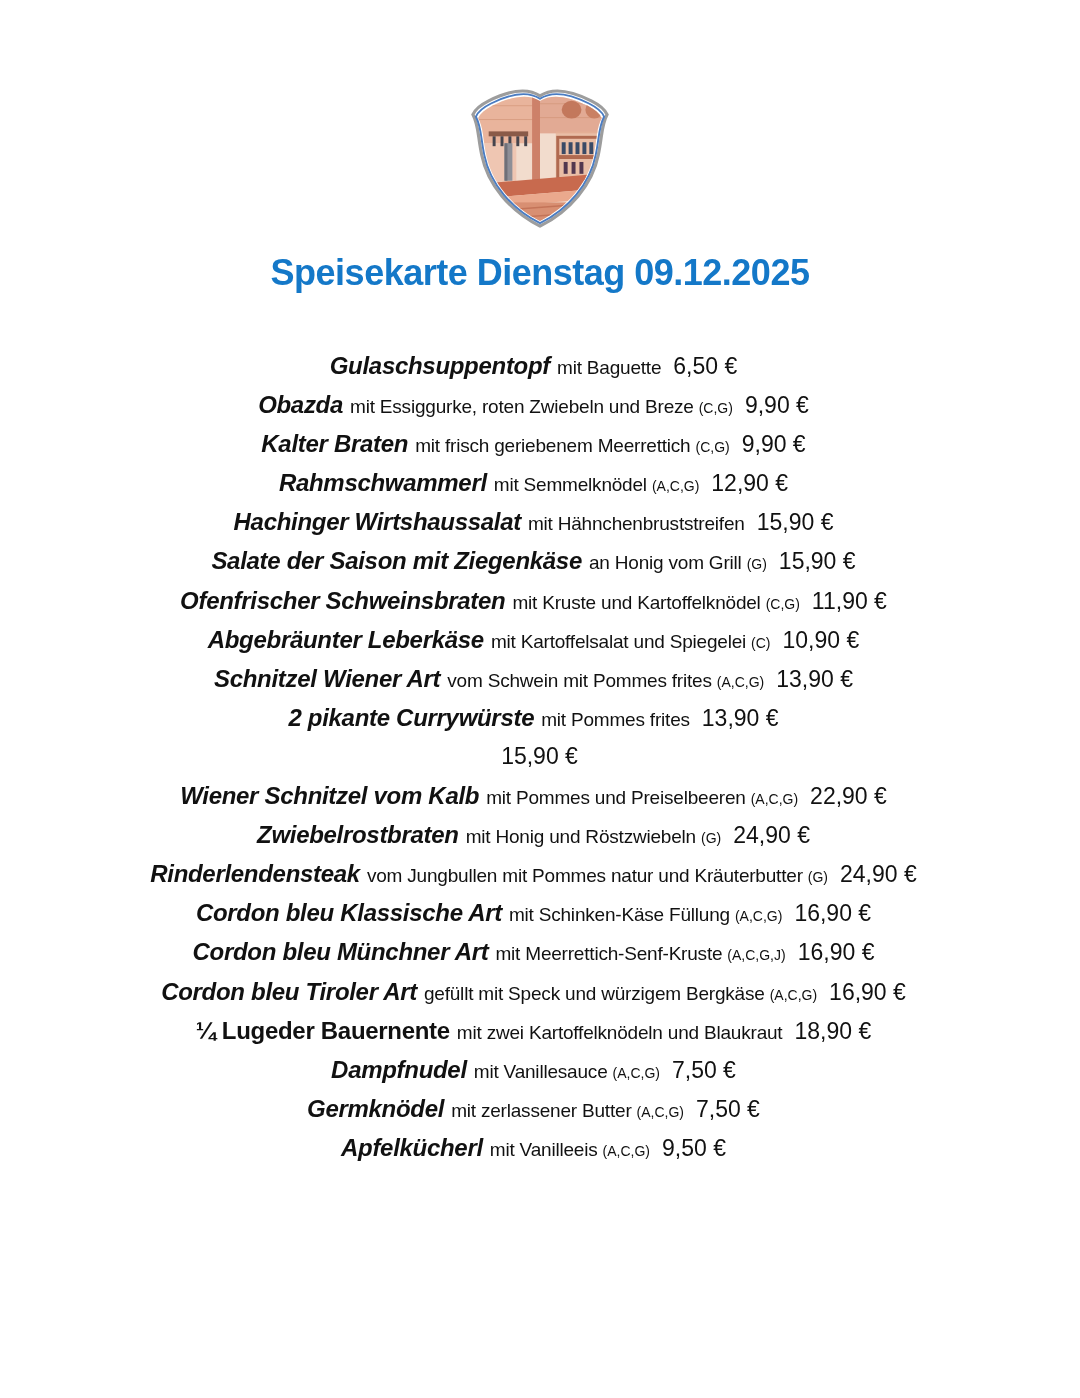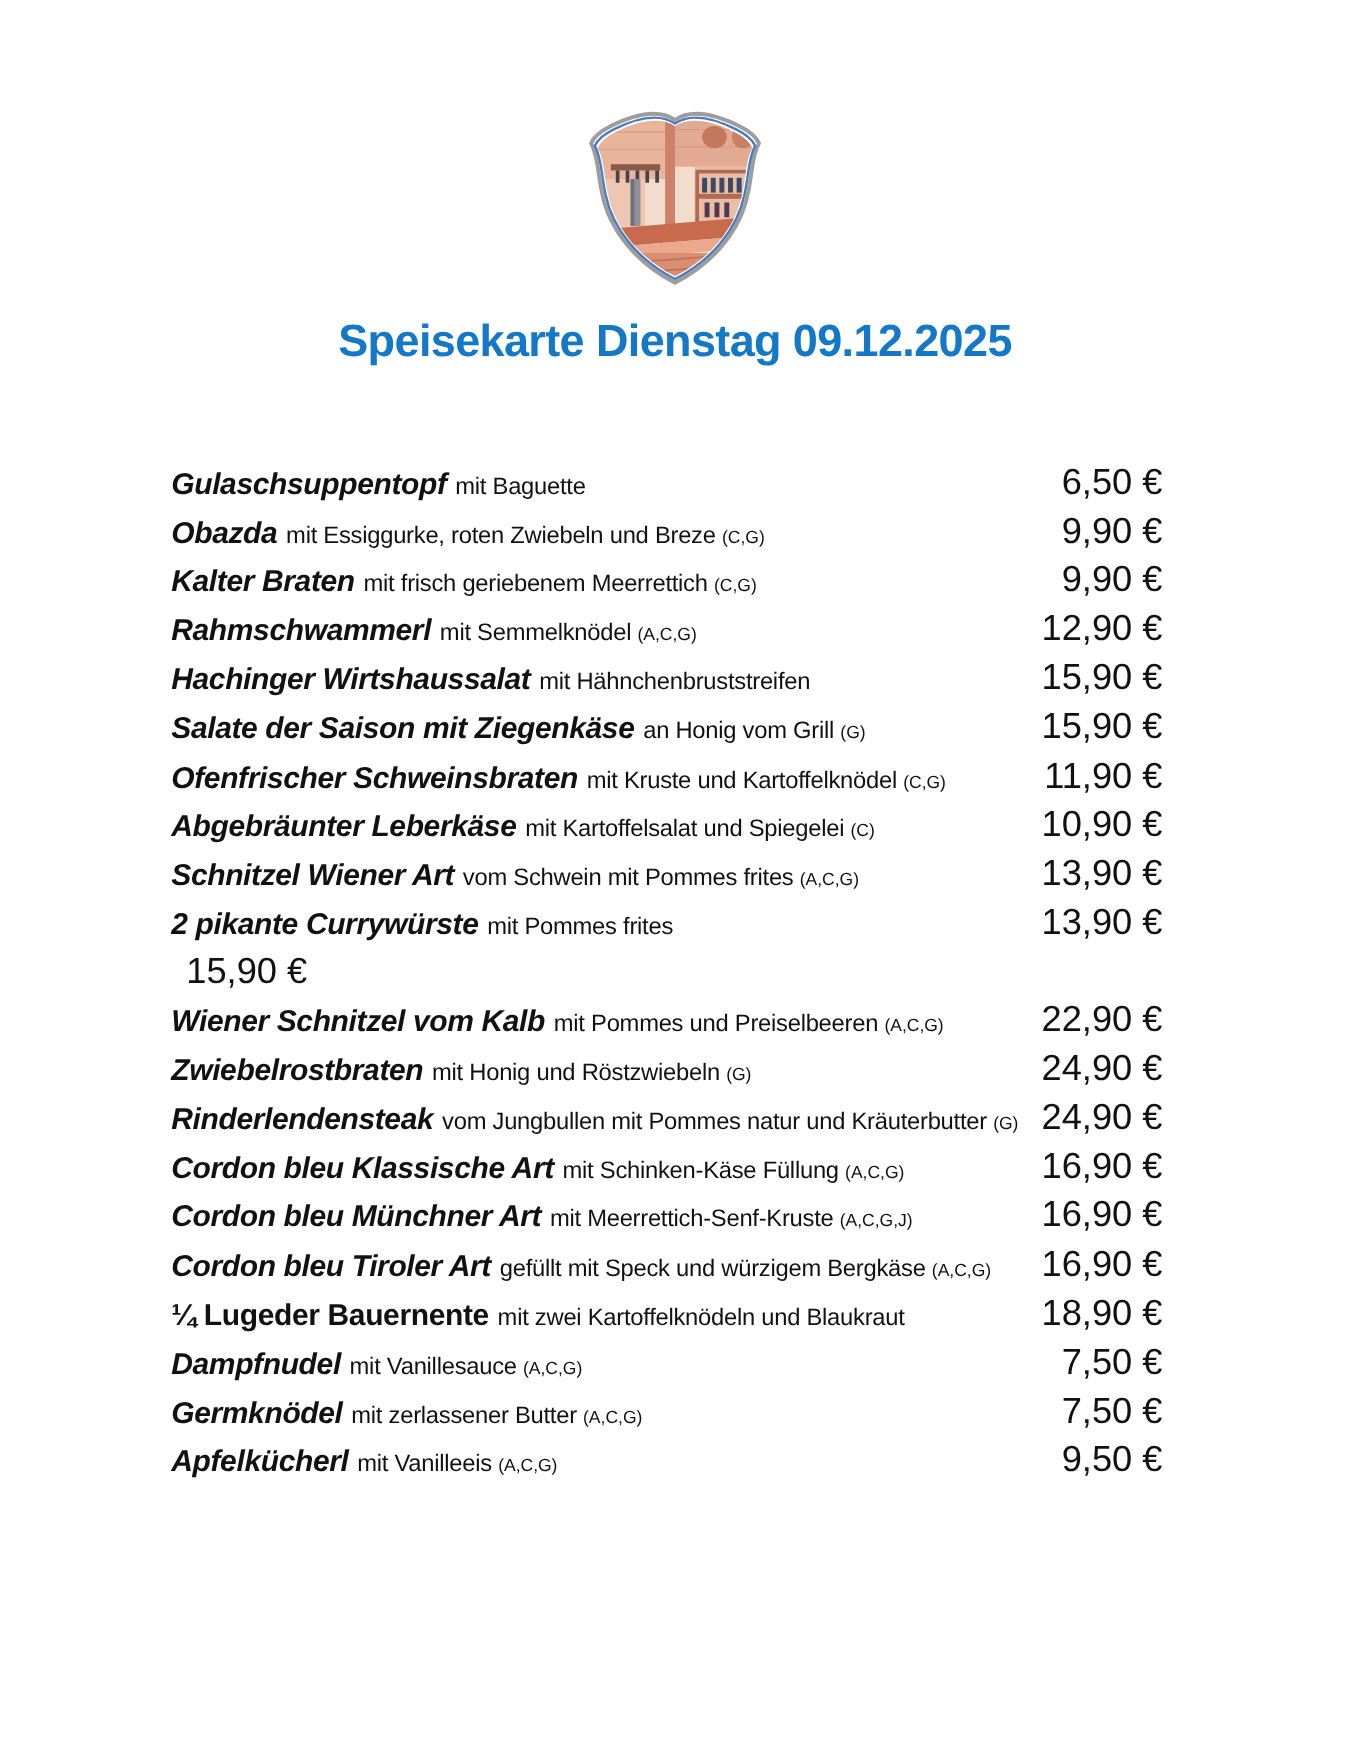--- a/index.html
+++ b/index.html
@@ -29,21 +29,21 @@
     color:#1478c8;
   }
   .menu{
     position:absolute;
     top:346px;
     left:137px;
     width:793px; 
   }
   .row{
     display:flex;
-    justify-content:space-between;
+    justify-content:center;
     align-items:baseline;
     height:39.1px;
     line-height:39.1px;
     white-space:nowrap;
   }
   .left{min-width:0;}
   .name{
     font-weight:700;
     font-style:italic;
     font-size:24px;
@@ -54,24 +54,23 @@
   .desc{
     font-size:19px;
     letter-spacing:-0.2px;
   }
   .allerg{
     font-size:14px;
     margin-left:5px;
   }
   .price{
     flex-shrink:0;
-    font-size:29px;
+    font-size:23px;
     margin-left:12px;
     text-align:right;
-    margin-top:21px;
   }
 </style>
 </head>
 <body>
 
 <div class="page">
 
   <div class="logo">
     <svg viewBox="0 0 160 150" aria-hidden="true">
       <defs>

